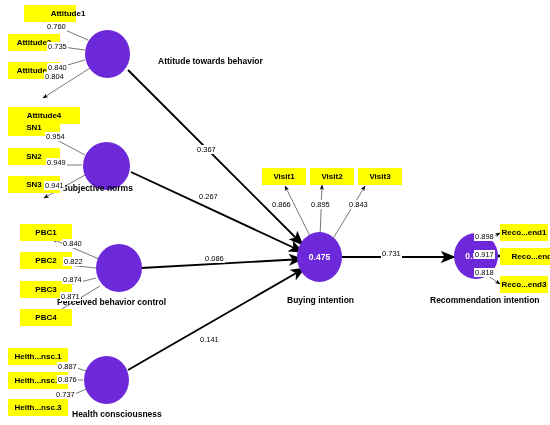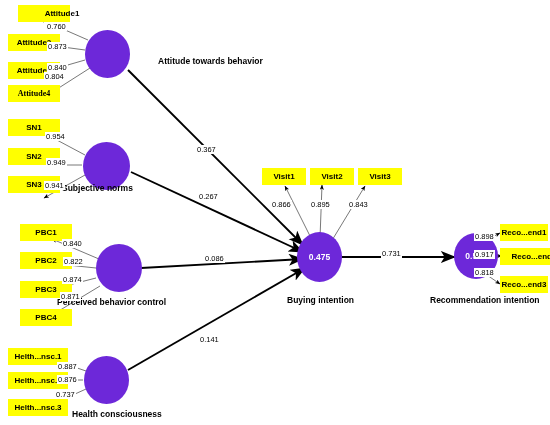--- a/index.html
+++ b/index.html
@@ -117,30 +117,30 @@
 
     <g stroke="#000000" stroke-width="1.9" fill="none" marker-end="url(#ahT)">
       <path d="M128,70 L303,245"></path>
       <path d="M131,172 L303,252"></path>
       <path d="M141,268 L303,259"></path>
       <path d="M128,370 L305,268"></path>
       <path d="M340,257 L455,257"></path>
     </g>
   </svg>
 
-  <div class="indicator-box" style="left:18px; top:5px; width:52px; height:17px;padding-left:36px;">
+  <div class="indicator-box" style="left:24px; top:5px; width:52px; height:17px;padding-left:36px;">
     <span>Attitude1</span>
   </div>
   <div class="indicator-box" style="left:8px; top:34px; width:52px; height:17px;">
     <span>Attitude2</span>
   </div>
   <div class="indicator-box" style="left:8px; top:62px; width:52px; height:17px;">
     <span>Attitude3</span>
   </div>
-  <div class="indicator-box" style="left:8px; top:85px; width:52px; height:17px;font-family:Liberation Serif, serif;">
+  <div class="indicator-box" style="left:8px; top:107px; width:72px; height:17px;">
     <span>Attitude4</span>
   </div>
 
   <div class="indicator-box" style="left:8px; top:119px; width:52px; height:17px;">
     <span>SN1</span>
   </div>
   <div class="indicator-box" style="left:8px; top:148px; width:52px; height:17px;">
     <span>SN2</span>
   </div>
   <div class="indicator-box" style="left:8px; top:176px; width:52px; height:17px;">
@@ -225,21 +225,21 @@
     <span>Buying intention</span>
   </div>
   <div class="construct-label" style="left:399px; top:295px;padding-left:31px;">
     <span>Recommendation intention</span>
   </div>
 
   <div class="edge-label" style="left:46px; top:22px;">
     <span>0.760</span>
   </div>
   <div class="edge-label" style="left:47px; top:42px;">
-    <span>0.873</span>
+    <span>0.735</span>
   </div>
   <div class="edge-label" style="left:47px; top:63px;">
     <span>0.840</span>
   </div>
   <div class="edge-label" style="left:44px; top:72px;">
     <span>0.804</span>
   </div>
 
   <div class="edge-label" style="left:45px; top:132px;">
     <span>0.954</span>

